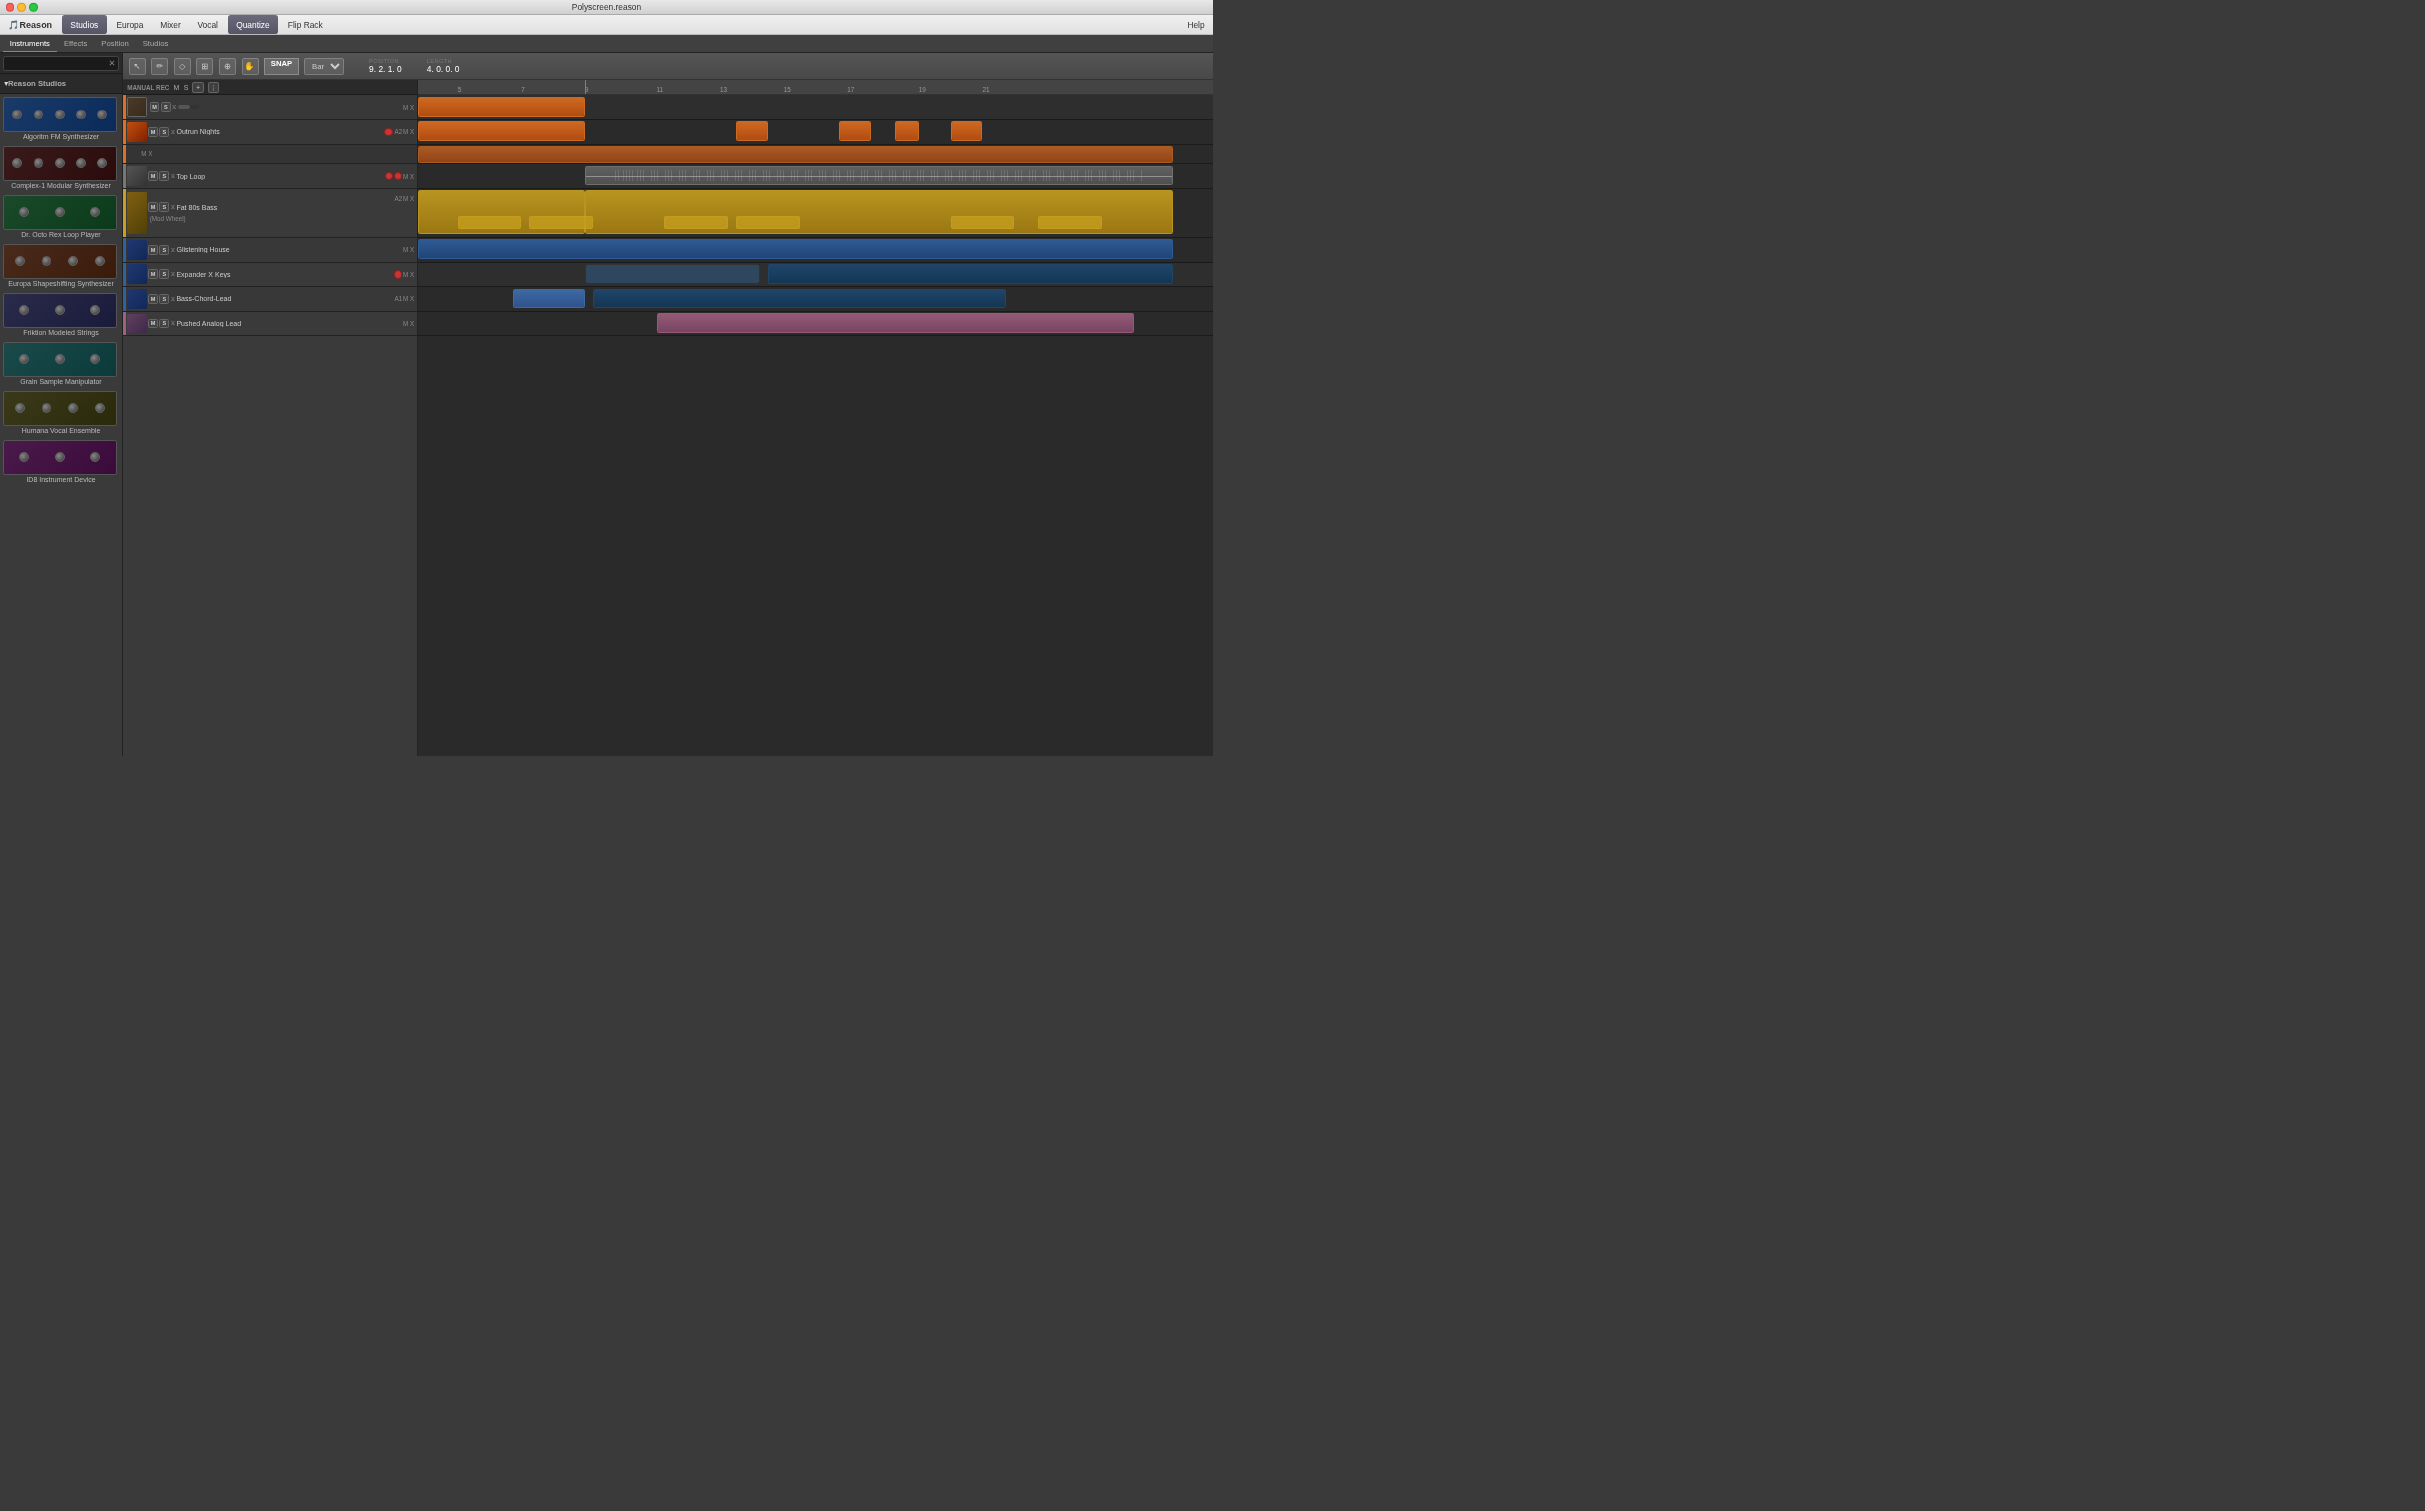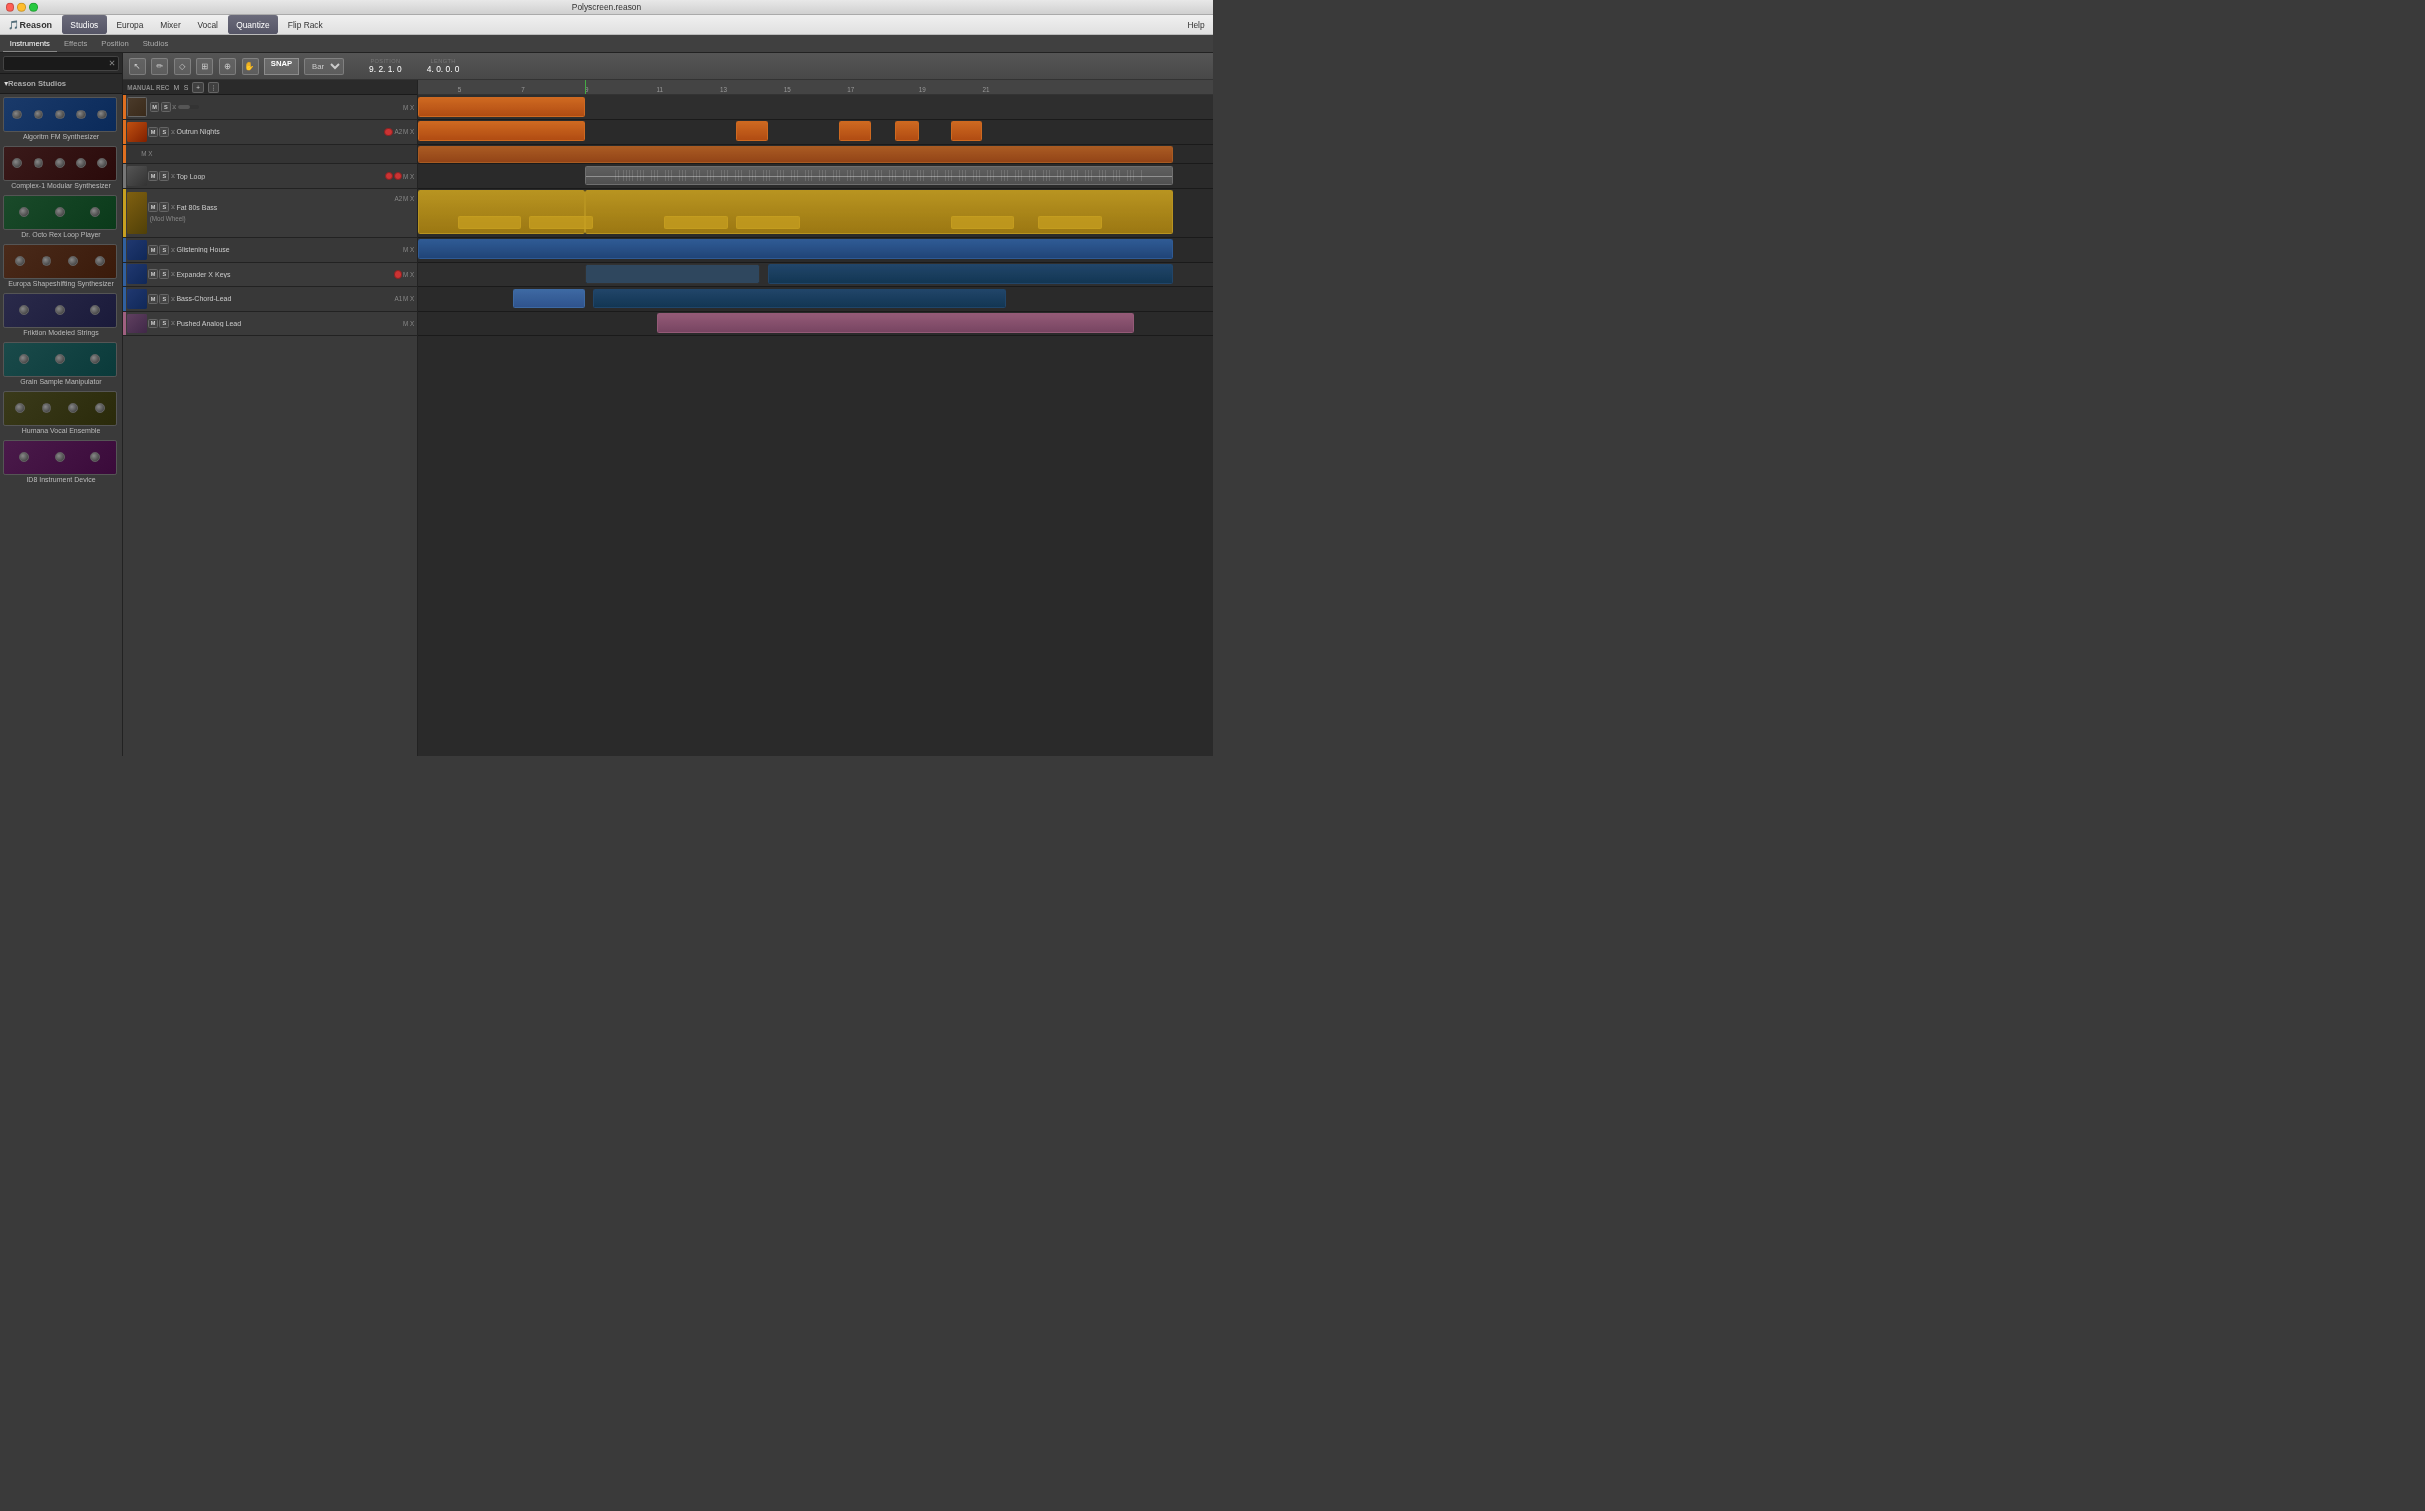--- a/index.html
+++ b/index.html
@@ -254,21 +254,20 @@
       color: #ccc;
       font-size: 7.7px;
       padding: 0 2.8px;
       cursor: pointer;
     }
     .position-group {
       display: flex;
       flex-direction: column;
       font-size: 7px;
       color: #aaa;
-      align-items: center;
     }
     .position-value {
       color: white;
       font-size: 8.4px;
     }
 
     
     #sequencer-area {
       flex: 1;
       display: flex;

